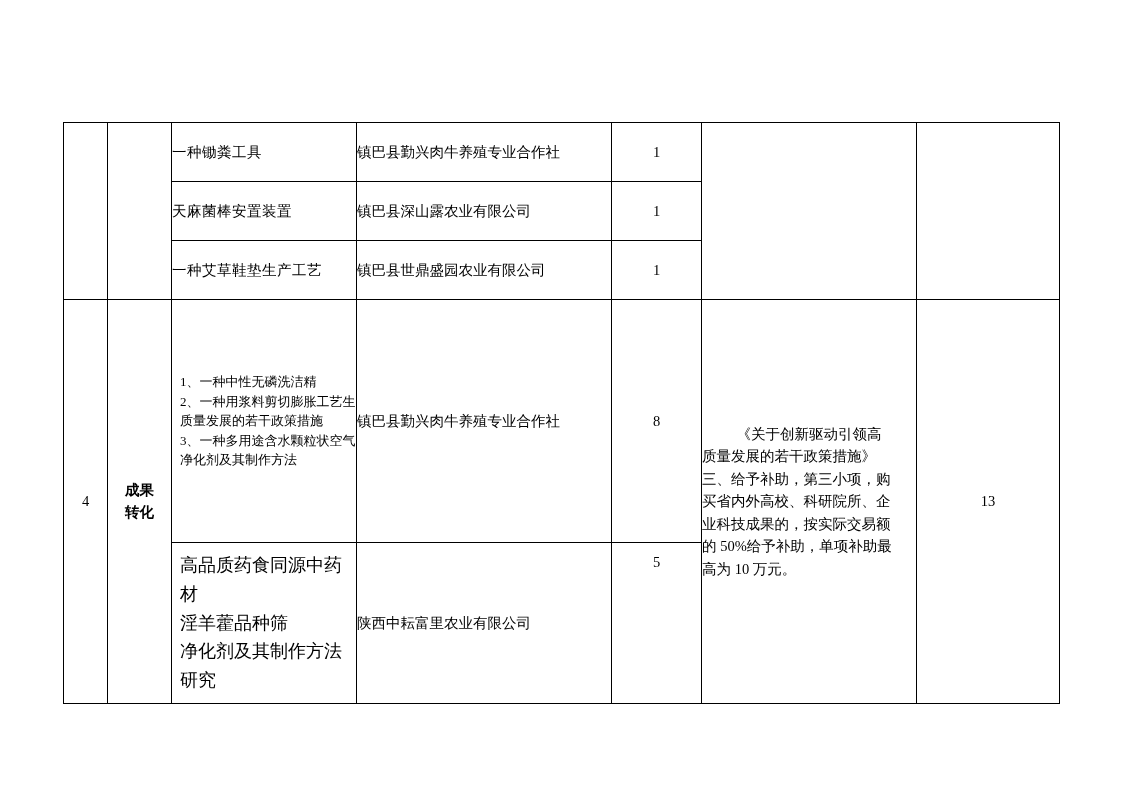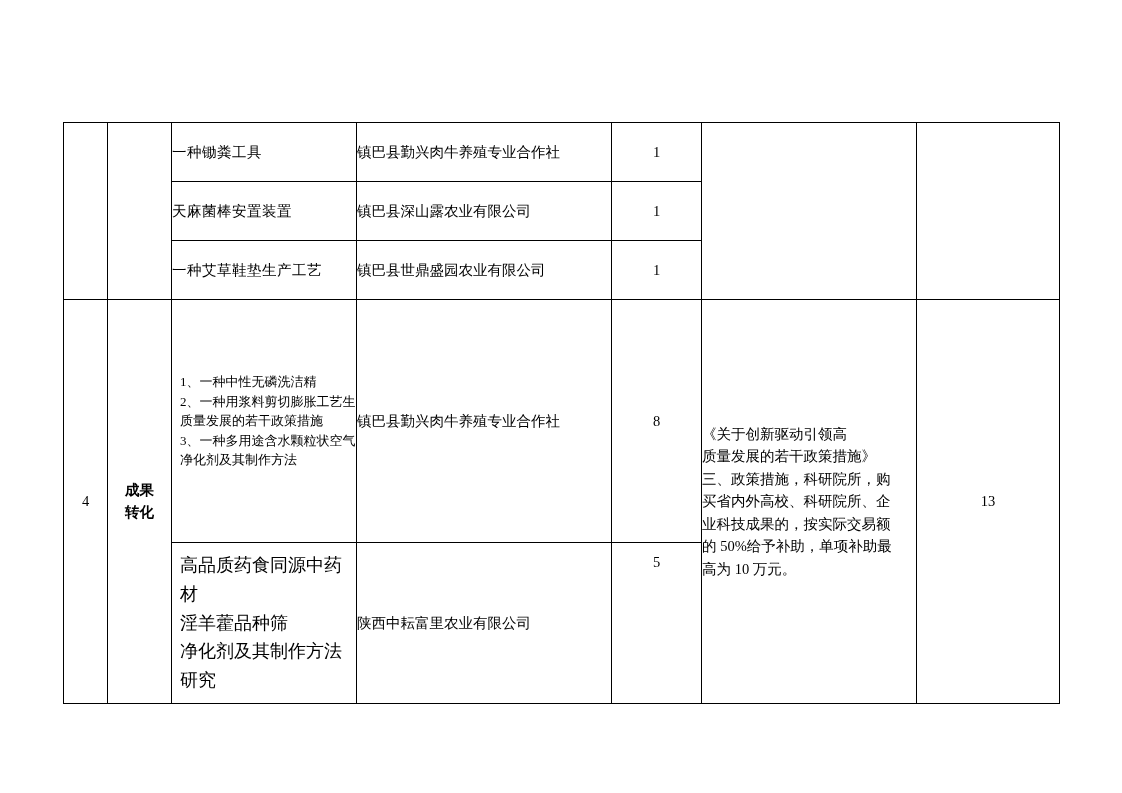--- a/index.html
+++ b/index.html
@@ -78,21 +78,21 @@
     font-size: 18px;
     line-height: 1.6;
   }
 
   .policy-cell {
     padding: 10px 12px 10px 12px;
     font-size: 14px;
     line-height: 1.85;
     text-align: justify;
   }
-  .policy-cell .first-line { text-indent: 0; }
+  .policy-cell .first-line { text-indent: 0; text-align: center; }
   .policy-cell p { margin: 0; }
 
   .type-cell {
     text-align: center;
     font-size: 14.5px;
     line-height: 1.6;
     font-weight: bold;
   }
   .vert-mid { vertical-align: middle; }
   .total-cell {
@@ -152,21 +152,21 @@
             <div>质量发展的若干政策措施</div>
             <div>3、一种多用途含水颗粒状空气</div>
             <div>净化剂及其制作方法</div>
           </div>
         </td>
         <td class="c-org org-left org-mid">镇巴县勤兴肉牛养殖专业合作社</td>
         <td class="c-cnt count-cell">8</td>
         <td class="c-policy policy-cell vert-mid" rowspan="2">
           <p class="first-line">《关于创新驱动引领高</p>
           <p>质量发展的若干政策措施》</p>
-          <p>三、政策措施，科研院所，购</p>
+          <p>三、给予补助，第三小项，购</p>
           <p>买省内外高校、科研院所、企</p>
           <p>业科技成果的，按实际交易额</p>
           <p>的 50%给予补助，单项补助最</p>
           <p>高为 10 万元。</p>
         </td>
         <td class="c-total total-cell" rowspan="2">13</td>
       </tr>
 
       <tr class="r5">
         <td class="c-name">

